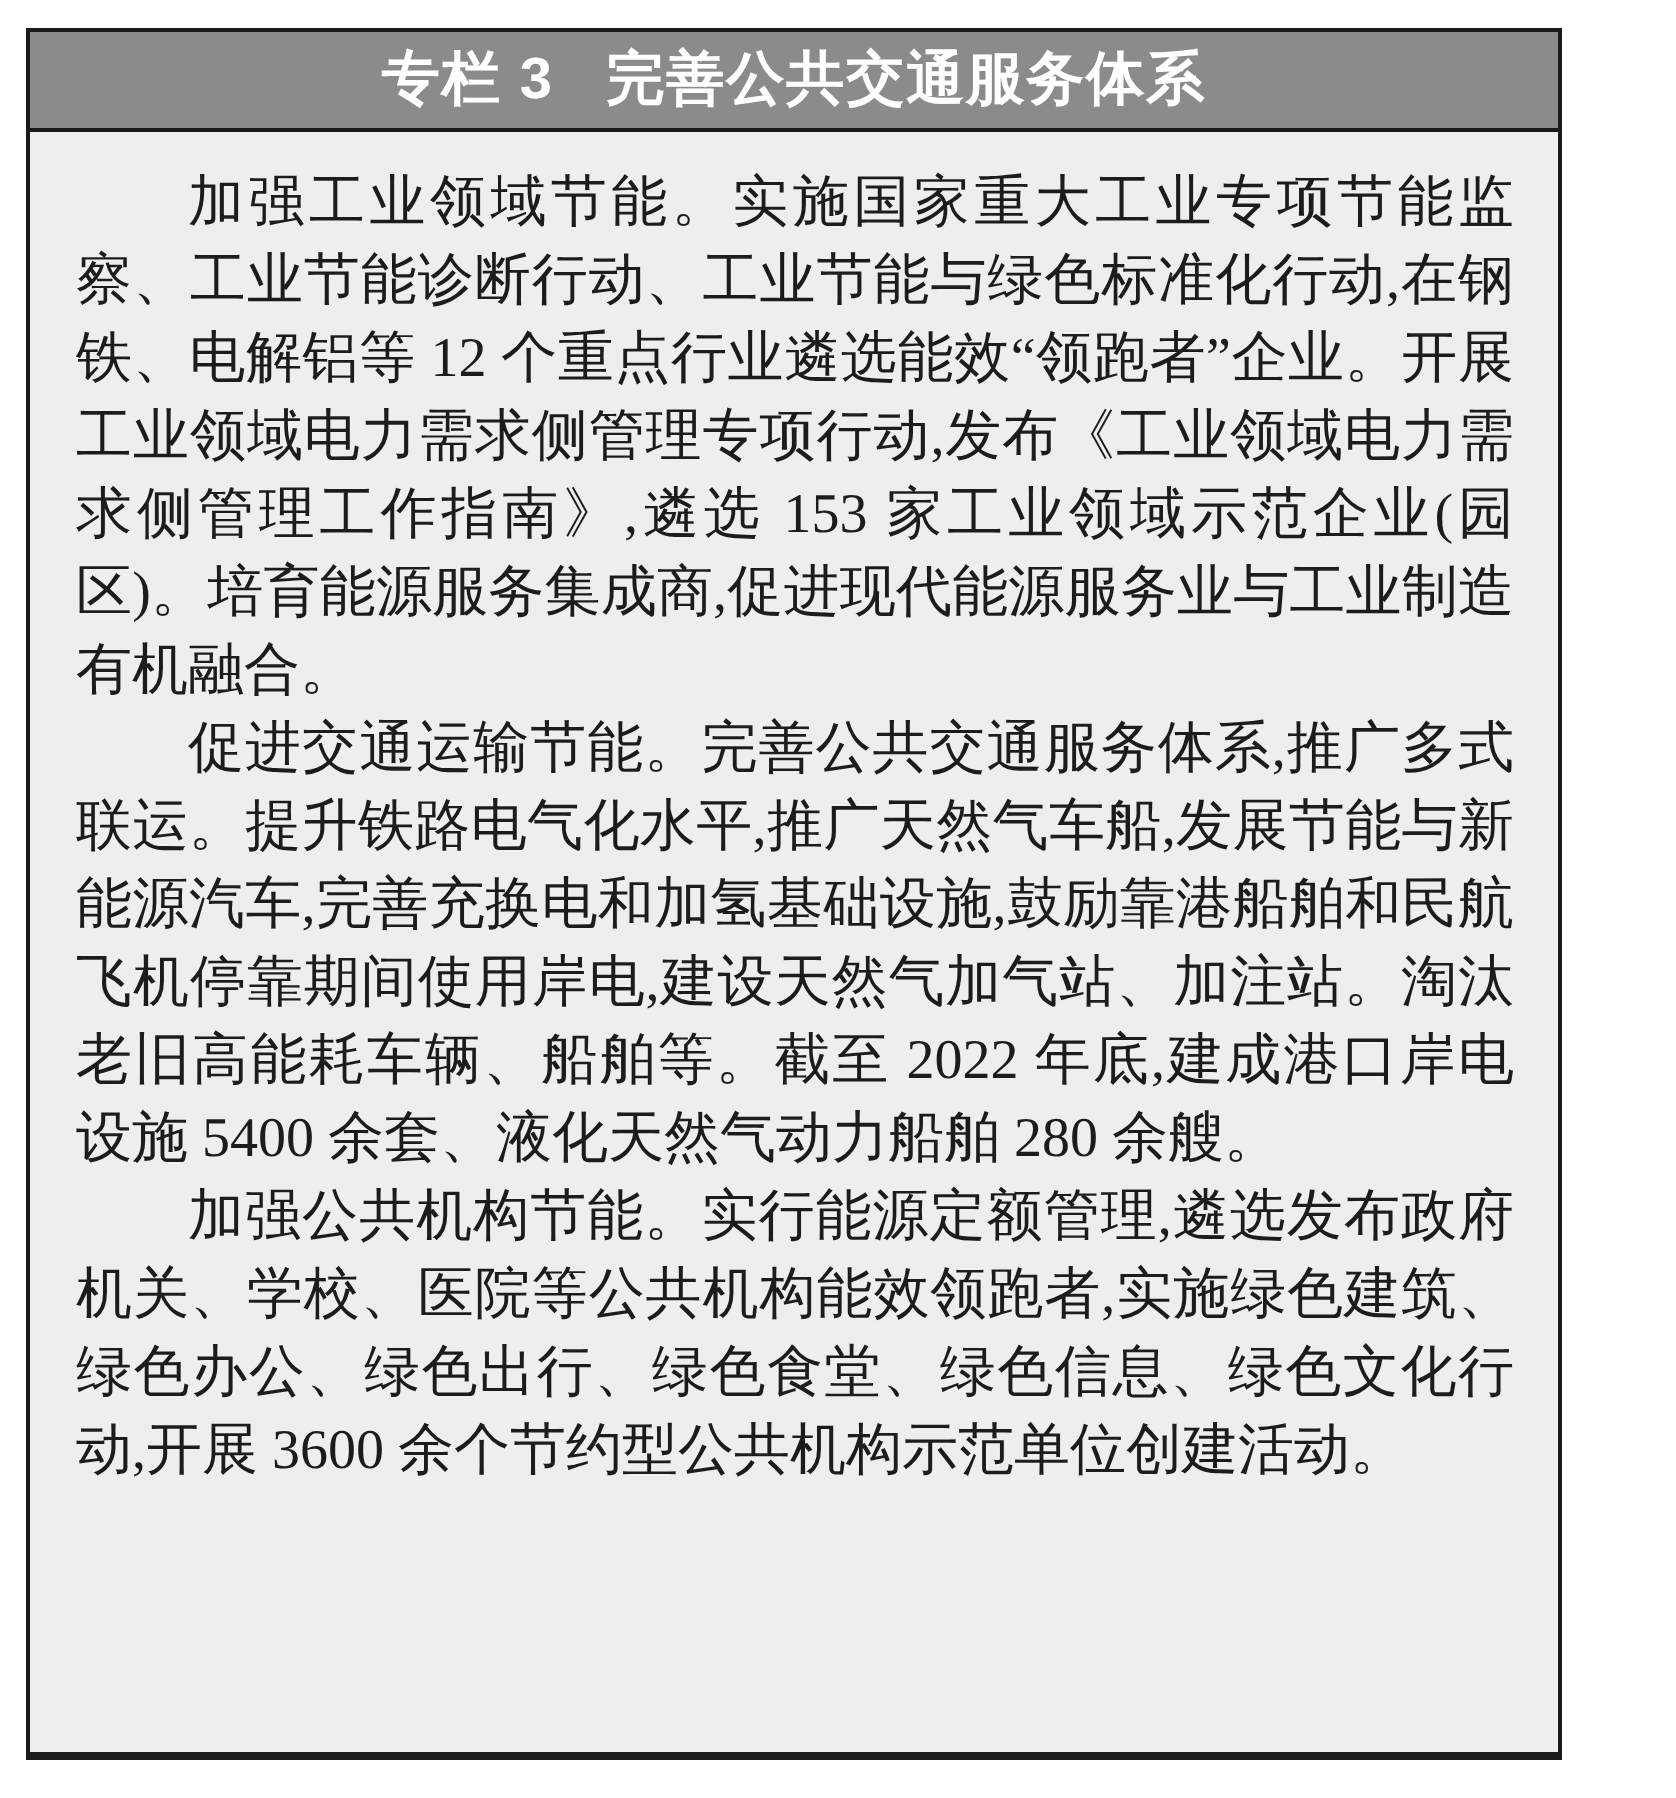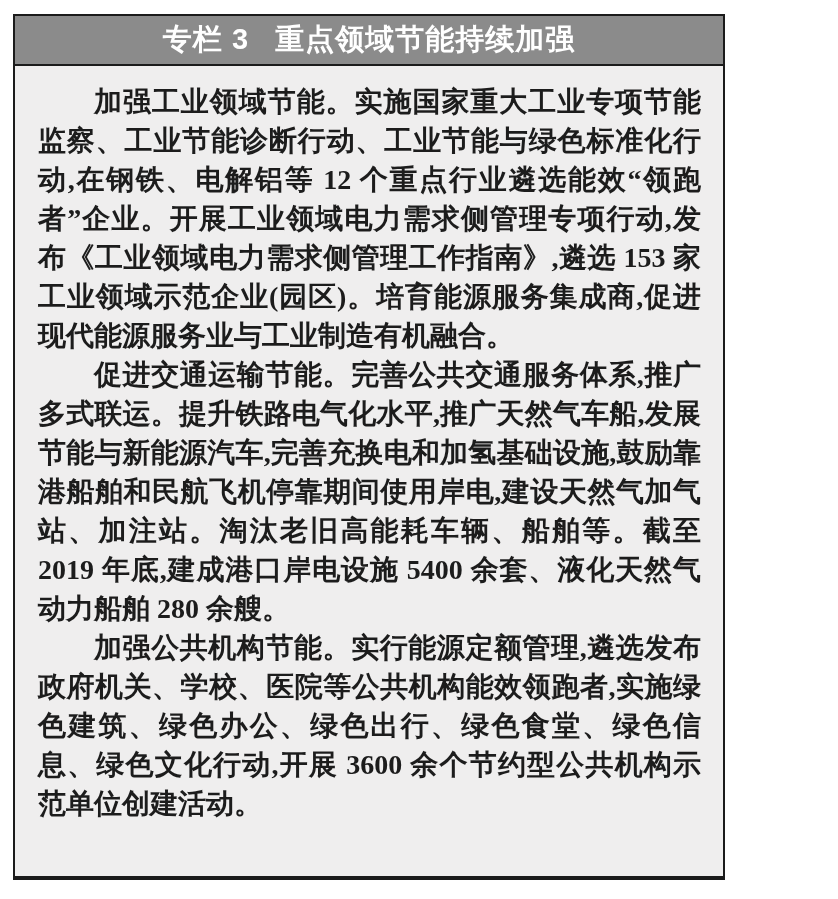--- a/index.html
+++ b/index.html
@@ -11,21 +11,21 @@
     height: 899px;
     position: relative;
     background: #ffffff;
     font-family: "Liberation Serif", "DejaVu Serif", serif;
     overflow: hidden;
   }
   .panel {
     position: absolute;
     left: 13px;
     top: 14px;
-    width: 712px;
+    width: 768px;
     height: 866px;
     box-sizing: border-box;
     border: 2px solid #1b1b1b;
     border-bottom-width: 4px;
     background: #efeeee;
   }
   .panel-header {
     height: 50px;
     box-sizing: border-box;
     background: #8b8b8b;
@@ -47,29 +47,28 @@
     padding: 16px 22px 10px 23px;
     font-size: 28px;
     line-height: 39px;
     color: #1c1c1c;
     text-align: justify;
   }
   .para {
     margin: 0;
     padding: 0;
     text-indent: 2em;
-    font-weight: bold;
   }
 </style>
 </head>
 <body>
 
 <div class="panel">
   <div class="panel-header">
     <span class="header-label">专栏 3</span>
-    <span class="header-title">重点领域节能持续加强</span>
+    <span class="header-title">完善公共交通服务体系</span>
   </div>
   <div class="panel-body">
       <p class="para">加强工业领域节能。实施国家重大工业专项节能监察、工业节能诊断行动、工业节能与绿色标准化行动,在钢铁、电解铝等 12 个重点行业遴选能效“领跑者”企业。开展工业领域电力需求侧管理专项行动,发布《工业领域电力需求侧管理工作指南》,遴选 153 家工业领域示范企业(园区)。培育能源服务集成商,促进现代能源服务业与工业制造有机融合。</p>
-      <p class="para">促进交通运输节能。完善公共交通服务体系,推广多式联运。提升铁路电气化水平,推广天然气车船,发展节能与新能源汽车,完善充换电和加氢基础设施,鼓励靠港船舶和民航飞机停靠期间使用岸电,建设天然气加气站、加注站。淘汰老旧高能耗车辆、船舶等。截至 2019 年底,建成港口岸电设施 5400 余套、液化天然气动力船舶 280 余艘。</p>
+      <p class="para">促进交通运输节能。完善公共交通服务体系,推广多式联运。提升铁路电气化水平,推广天然气车船,发展节能与新能源汽车,完善充换电和加氢基础设施,鼓励靠港船舶和民航飞机停靠期间使用岸电,建设天然气加气站、加注站。淘汰老旧高能耗车辆、船舶等。截至 2022 年底,建成港口岸电设施 5400 余套、液化天然气动力船舶 280 余艘。</p>
       <p class="para">加强公共机构节能。实行能源定额管理,遴选发布政府机关、学校、医院等公共机构能效领跑者,实施绿色建筑、绿色办公、绿色出行、绿色食堂、绿色信息、绿色文化行动,开展 3600 余个节约型公共机构示范单位创建活动。</p>
     </div>
 </div>
 
 </body></html>

